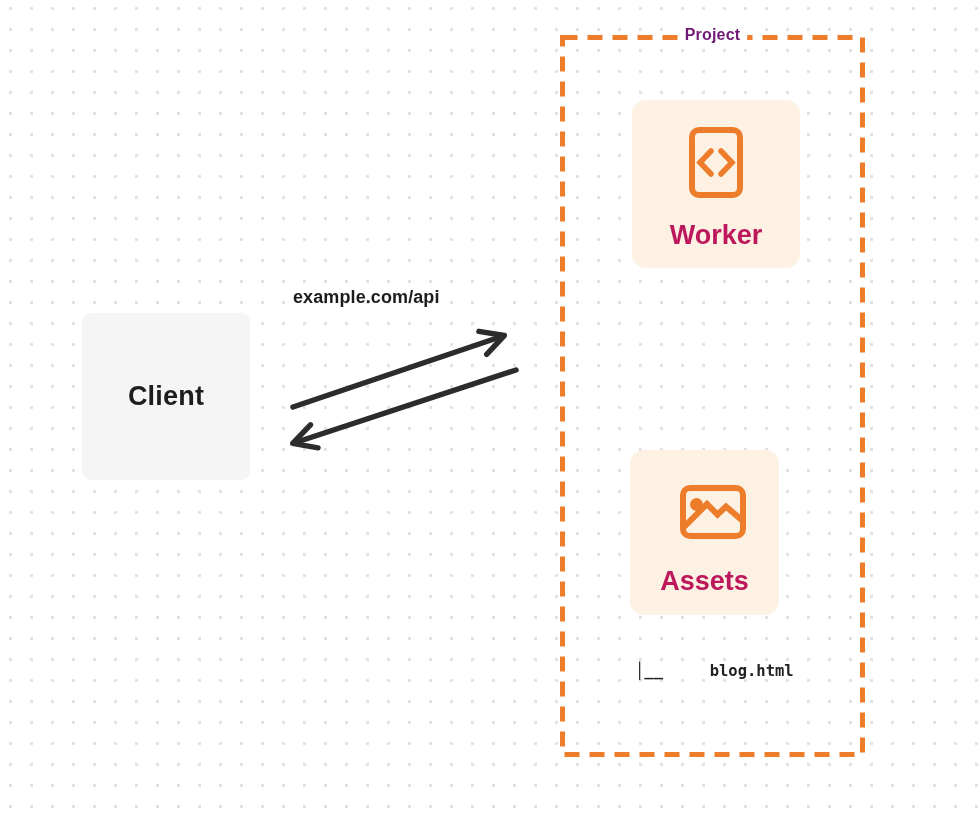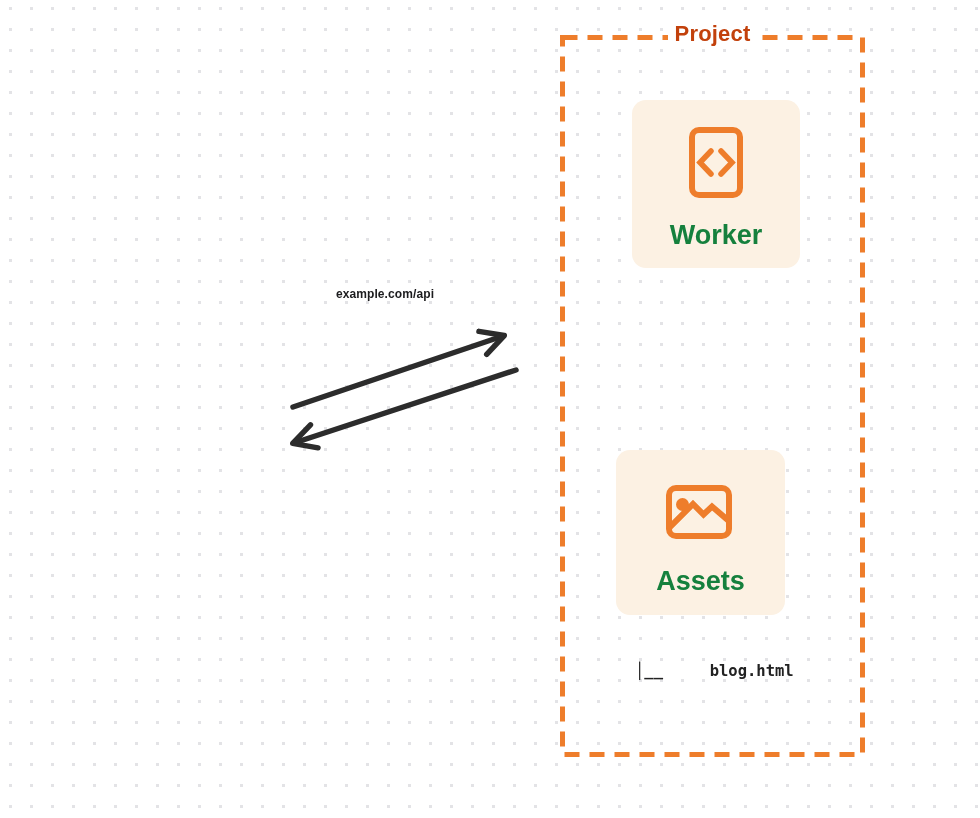--- a/index.html
+++ b/index.html
@@ -18,45 +18,45 @@
   .arrows-svg { position: absolute; left: 0; top: 0; pointer-events: none; }
 
   .client-box {
     position: absolute; left: 82px; top: 313px; width: 168px; height: 167px;
     background: #f5f5f6; border-radius: 9px;
     display: flex; align-items: center; justify-content: center;
   }
   .client-label { font-size: 27px; font-weight: 700; letter-spacing: 0.2px; color: #1d1d1f; }
 
   .request-label {
-    position: absolute; left: 285px; top: 287px; width: 200px;
-    text-align: center; font-size: 12px; font-weight: 700; color: #1c1c1e;
+    position: absolute; left: 293px; top: 287px; width: 200px;
+    font-size: 18px; font-weight: 700; color: #1c1c1e;
     letter-spacing: 0.1px;
   }
 
   .project { position: absolute; left: 560px; top: 35px; width: 305px; height: 722px; }
   .project-border { position: absolute; left: 0; top: 0; }
   .project-label {
     position: absolute; left: 50%; top: 0; transform: translate(-50%, -52%);
     background: #ffffff; padding: 0 7px;
-    color: #c2410c; font-size: 22px; font-weight: 700; letter-spacing: 0.2px;
+    color: #701a75; font-size: 16px; font-weight: 700; letter-spacing: 0.2px;
     white-space: nowrap;
   }
 
   .card {
     position: absolute; background: #fcf1e3; border-radius: 14px;
   }
   .worker-card { left: 72px; top: 65px; width: 168px; height: 168px; }
-  .assets-card { left: 56px; top: 415px; width: 169px; height: 165px; }
+  .assets-card { left: 70px; top: 415px; width: 137px; height: 165px; padding-left: 12px; }
   .card .card-icon { position: absolute; }
   .worker-card .card-icon { left: 57px; top: 27px; }
   .assets-card .card-icon { left: 50px; top: 35px; }
   .card .card-label {
     position: absolute; left: 0; right: 0; text-align: center;
-    font-size: 27px; font-weight: 700; color: #15803d;
+    font-size: 27px; font-weight: 700; color: #be185d;
   }
   .worker-card .card-label { top: 120px; }
   .assets-card .card-label { top: 116px; }
 
   .tree {
     position: absolute; left: 47px; top: 584px;
     font-family: "DejaVu Sans Mono", monospace;
     font-size: 15.5px; font-weight: 700; line-height: 21px;
     white-space: pre; color: #222222;
   }
@@ -69,20 +69,23 @@
   <svg class="arrows-svg" width="980" height="818" viewBox="0 0 980 818">
     <defs>
       <marker id="ah" viewBox="0 0 10 10" refX="7.5" refY="5" markerWidth="5.5" markerHeight="5.5" orient="auto">
         <path d="M1.5,1 L9,5 L1.5,9" fill="none" stroke="#2c2c2c" stroke-width="1.8" stroke-linecap="round" stroke-linejoin="round"></path>
       </marker>
     </defs>
     <line x1="293" y1="407" x2="500" y2="337" stroke="#2c2c2c" stroke-width="5.5" stroke-linecap="round" marker-end="url(#ah)"></line>
     <line x1="516" y1="370" x2="297" y2="442" stroke="#2c2c2c" stroke-width="5.5" stroke-linecap="round" marker-end="url(#ah)"></line>
   </svg>
 
+  <div class="client-box">
+    <span class="client-label">Client</span>
+  </div>
 
   <div class="request-label">example.com/api</div>
 
   <div class="project">
     <svg class="project-border" width="305" height="722" viewBox="0 0 305 722">
       <rect x="2.5" y="2.5" width="300" height="717" fill="none" stroke="#ee7d2b" stroke-width="5" stroke-dasharray="15 10"></rect>
     </svg>
 
     <div class="project-label">Project</div>
 

